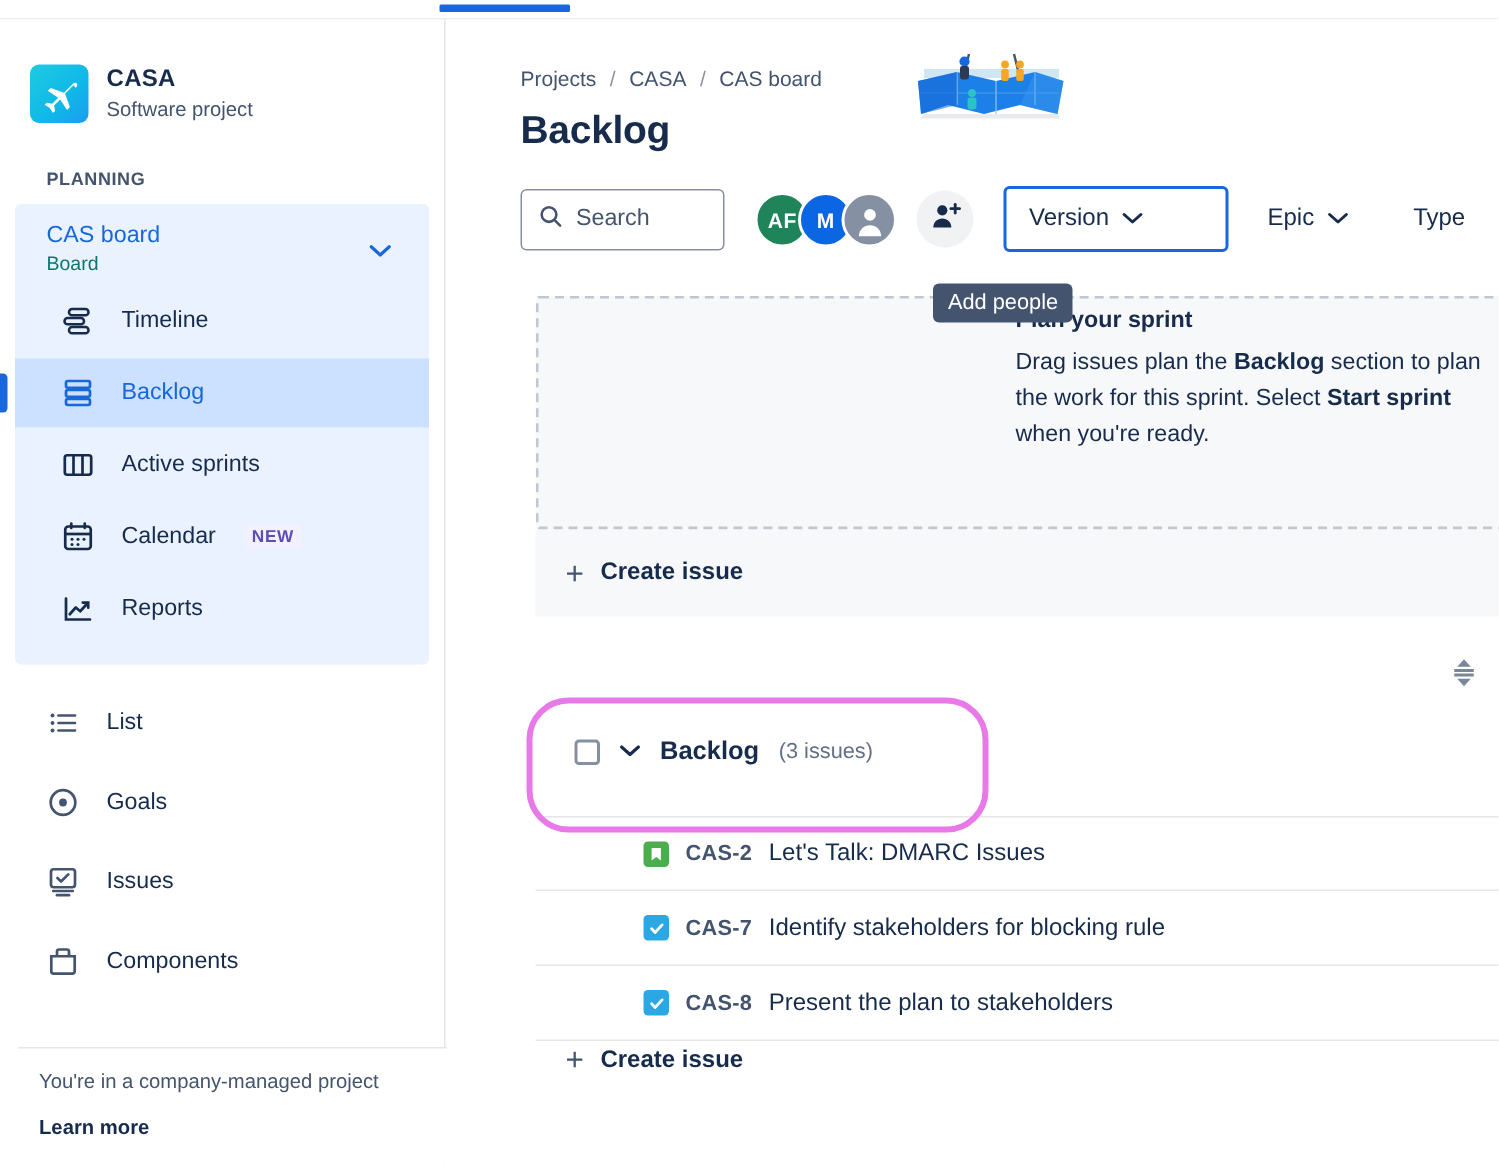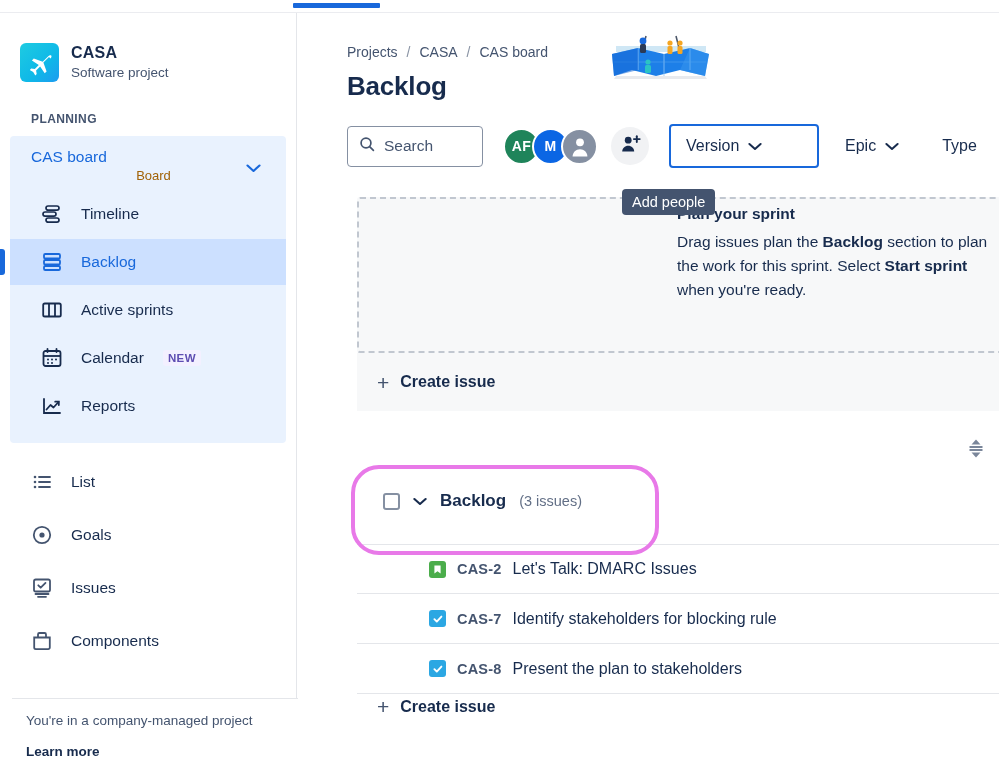--- a/index.html
+++ b/index.html
@@ -47,21 +47,21 @@
   }
 
   #nav-group {
     margin: 10px 10px 0 10px; background: #E9F2FE;
     border-radius: 4px; padding: 7px 0 12px 0;
   }
   #board-switcher {
     padding: 4px 10px 6px 21px; position: relative; cursor: pointer;
   }
   #board-switcher-title { font-size: 15.5px; color: #1868DB; line-height: 1.3; }
-  #board-switcher-sub { font-size: 13px; color: #a16207; margin-top: 1px; text-align: center; }
+  #board-switcher-sub { font-size: 13px; color: #0f766e; margin-top: 1px; }
   #board-switcher-chevron { position: absolute; right: 25px; top: 16px; }
 
   .nav-item {
     display: flex; align-items: center; gap: 17px;
     height: 46px; padding-left: 30px; margin: 2px 0;
     font-size: 15.5px; color: #172B4D; cursor: pointer; position: relative;
   }
   .nav-item .nav-ico { width: 24px; height: 24px; flex: none; display: block; }
   .nav-item.active { background: #CCE0FF; color: #1868DB; font-weight: normal; }
   .nav-item.active::before {
@@ -94,21 +94,21 @@
   #page-title { font-size: 26px; font-weight: bold; color: #172B4D; padding: 11px 0 0 49px; letter-spacing: -.2px; }
 
   
   #toolbar { display: flex; align-items: center; padding: 22px 0 0 49px; }
   #search-box {
     width: 136px; height: 41px; border: 1px solid #8590A2; border-radius: 4px;
     display: flex; align-items: center; gap: 9px; padding: 0 11px; background: #fff; cursor: text;
   }
   #search-placeholder { font-size: 15.5px; color: #44546F; }
 
-  #avatars { display: flex; align-items: center; margin-left: 20px; }
+  #avatars { display: flex; align-items: flex-end; margin-left: 20px; }
   .avatar {
     width: 37px; height: 37px; border-radius: 50%;
     display: flex; align-items: center; justify-content: center;
     color: #fff; font-size: 14px; font-weight: bold; letter-spacing: .3px;
     border: 2px solid #fff; cursor: pointer;
   }
   .avatar + .avatar { margin-left: -8px; }
   #add-people-btn {
     width: 38px; height: 38px; border-radius: 50%; background: #F1F2F4;
     margin-left: 13px; display: flex; align-items: center; justify-content: center; cursor: pointer;

